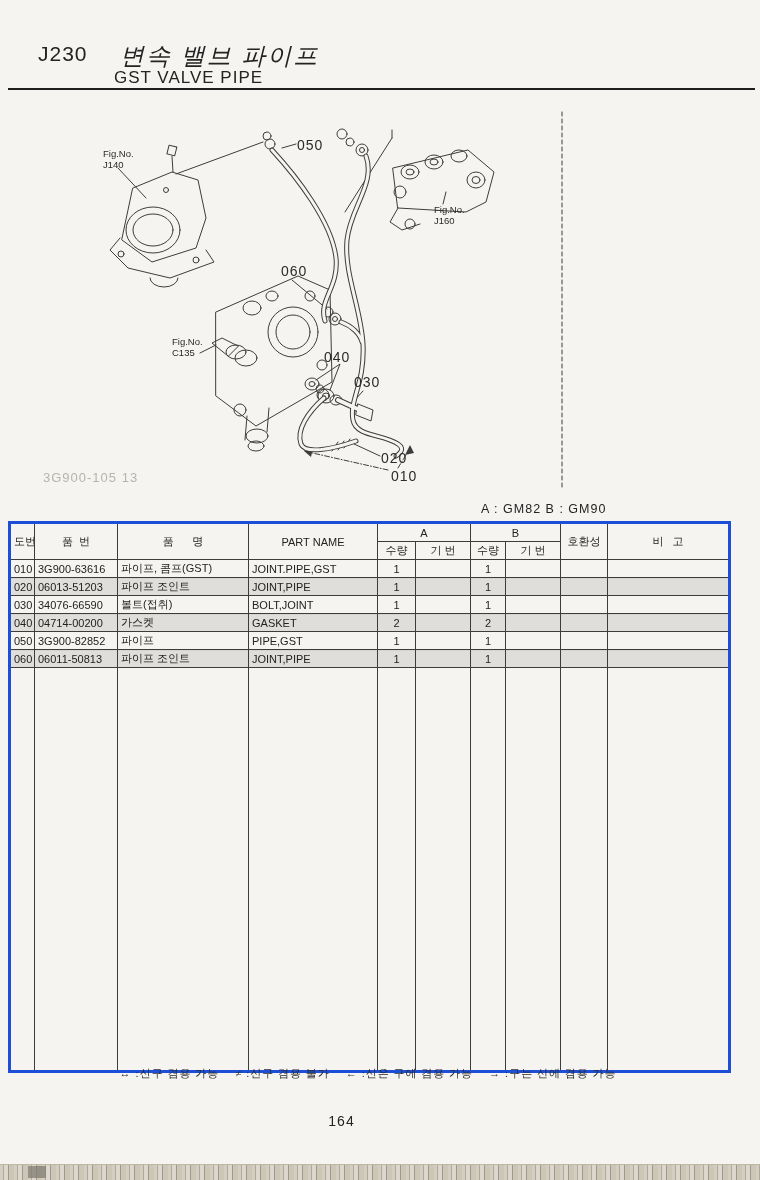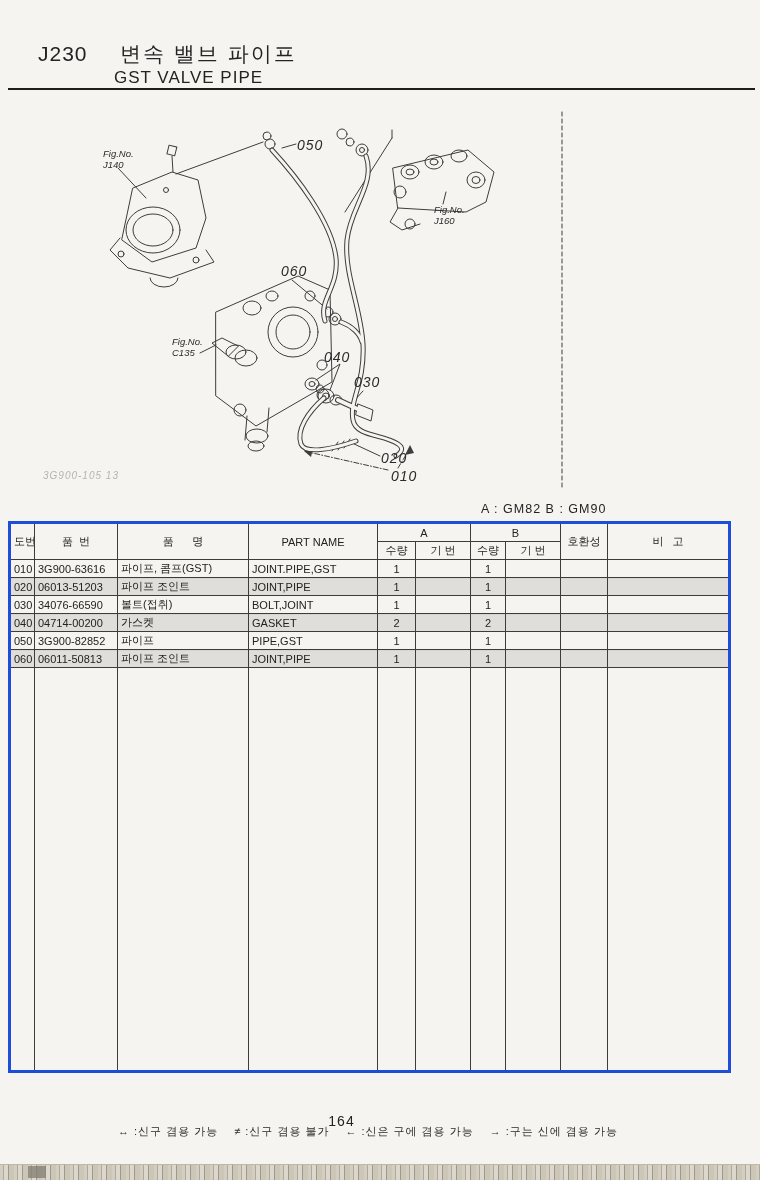--- a/index.html
+++ b/index.html
@@ -10,29 +10,29 @@
   .page{
     position:relative;
     width:760px;height:1180px;
     margin:0 auto;
     background:#f5f4f1;
     overflow:hidden;
     color:#232323;
   }
   
   .hdr-code{position:absolute;left:38px;top:42px;font-size:21px;letter-spacing:1px;}
-  .hdr-title-ko{position:absolute;left:120px;top:40px;font-size:21px;letter-spacing:2px;}
+  .hdr-title-ko{position:absolute;left:120px;top:40px;font-size:24px;letter-spacing:2px;font-style:italic;}
   .hdr-title-en{position:absolute;left:114px;top:68px;font-size:17px;letter-spacing:1px;}
   .hdr-rule{position:absolute;left:8px;top:88px;width:747px;height:2px;background:#1d1d1d;}
   
-  .diagram{position:absolute;left:0;top:100px;width:760px;height:400px;font-style:italic;}
+  .diagram{position:absolute;left:0;top:100px;width:760px;height:400px;}
   .diagram svg{position:absolute;left:0;top:0;}
   .callout{position:absolute;font-size:14px;color:#2a2a2a;letter-spacing:1px;}
   .figlabel{position:absolute;font-size:9.5px;line-height:11px;color:#2a2a2a;white-space:pre-line;}
-  .watermark{position:absolute;font-size:10px;color:#b7b4ae;letter-spacing:1px;text-align:center;}
+  .watermark{position:absolute;font-size:13px;color:#b7b4ae;letter-spacing:1px;text-align:center;}
   .variant-note{position:absolute;left:481px;top:502px;font-size:12.5px;letter-spacing:1px;}
   
   .parts-table{
     position:absolute;left:8px;top:521px;width:720px;
     border-collapse:collapse;table-layout:fixed;
     font-size:11px;color:#222;
   }
   .parts-table{border:3px solid #1d4ed8;}
   .parts-table th,.parts-table td{
     border:1px solid #3c3c3c;
@@ -41,23 +41,23 @@
   }
   .parts-table th{text-align:center;}
   .parts-table td.c{text-align:center;}
   .parts-table tbody tr.shaded td{
     background-color:#e9e8e4;
     background-image:repeating-linear-gradient(0deg, rgba(110,110,104,.16) 0 1px, rgba(0,0,0,0) 1px 2px);
   }
   .parts-table tr.filler td{height:402px;}
   
   .legend{
-    position:absolute;left:8px;top:1124px;width:720px;
+    position:absolute;left:8px;top:1066px;width:720px;
     display:flex;justify-content:center;gap:16px;
-    font-size:11px;letter-spacing:1px;color:#2a2a2a;
+    font-size:11px;letter-spacing:1px;color:#2a2a2a;font-family:Liberation Serif, serif;
   }
   .legend .sym{margin-right:4px;}
   .page-number{position:absolute;left:0;top:1113px;width:683px;text-align:center;font-size:14px;letter-spacing:1px;}
   .scan-strip{
     position:absolute;left:0;top:1164px;width:760px;height:16px;
     border-top:1px solid #b9ae92;
     background:repeating-linear-gradient(90deg,#cfc8b8 0 3px,#a39d8f 3px 4px,#d8d2c6 4px 8px,#8f8a7d 8px 9px,#c5beae 9px 14px);
     opacity:.85;
   }
   .scan-strip .blot{position:absolute;left:28px;top:1px;width:18px;height:12px;background:#6e685c;opacity:.75;}

